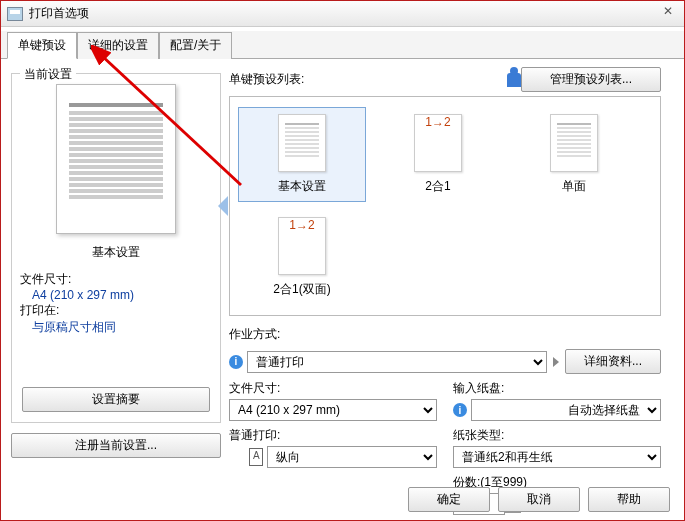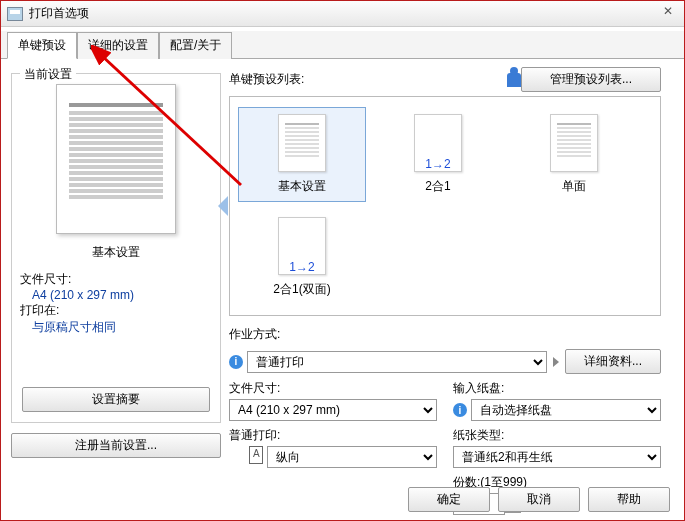--- a/index.html
+++ b/index.html
@@ -27,21 +27,21 @@
 .top-row { display: flex; justify-content: flex-end; align-items: center; margin-bottom: 4px; }
 .user-icon { width: 14px; height: 14px; display: inline-block; background: #3a7bd5; border-radius: 3px 3px 0 0; position: relative; }
 .user-icon::before { content:""; position:absolute; top:-6px; left:3px; width:8px; height:8px; background:#3a7bd5; border-radius:50%; }
 .preset-list-label { float: left; }
 .preset-box { border: 1px solid #bbb; padding: 10px 8px; min-height: 190px; position: relative; }
 .preset-grid { display: flex; flex-wrap: wrap; gap: 8px; }
 .preset-item { width: 128px; text-align: center; padding: 6px 4px; border: 1px solid transparent; cursor: pointer; }
 .preset-item.selected { border: 1px solid #7aa7d8; background: #eaf2fc; }
 .preset-thumb { width: 48px; height: 58px; margin: 0 auto 6px; border: 1px solid #ccc; background: #fff; box-shadow: 1px 1px 2px rgba(0,0,0,0.15); position: relative; }
 .preset-thumb.lines::before { content:""; position:absolute; top:8px; left:6px; right:6px; height:2px; background:#bbb; box-shadow:0 4px 0 #ddd,0 8px 0 #ddd,0 12px 0 #ddd,0 16px 0 #ddd,0 20px 0 #ddd,0 24px 0 #ddd,0 28px 0 #ddd,0 32px 0 #ddd; }
-.preset-thumb.badge { display:flex; align-items:flex-end; justify-content:center; font-size:14px; color:#1d4ed8; }
+.preset-thumb.badge { display:flex; align-items:flex-start; justify-content:center; font-size:14px; color:#c2410c; }
 .nav-tri { position: absolute; left: -12px; top: 50%; transform: translateY(-50%); width: 0; height: 0; border-top: 10px solid transparent; border-bottom: 10px solid transparent; border-right: 10px solid #9cc0e8; cursor: pointer; }
 .form-row { display: flex; align-items: center; margin-top: 6px; }
 .label { margin-bottom: 2px; display: block; }
 select, input[type=text] { border: 1px solid #999; background: #fff; padding: 2px 4px; height: 22px; }
 .info-icon { width: 14px; height: 14px; border-radius: 50%; background: #3a8be0; color: #fff; display: inline-flex; align-items: center; justify-content: center; font-size: 10px; font-weight: bold; margin-right: 4px; flex-shrink: 0; }
 .play-tri { display:inline-block; width:0; height:0; border-top:5px solid transparent; border-bottom:5px solid transparent; border-left:6px solid #888; margin: 0 6px; }
 .portrait-icon { display:inline-block; width:14px; height:18px; border:1px solid #666; background:#fff; margin-right:4px; vertical-align:middle; position:relative; }
 .portrait-icon::before { content:"A"; position:absolute; top:1px; left:3px; font-size:10px; color:#555; }
 .spinner { display:inline-flex; }
 .spinner input { width: 52px; text-align:left; }
@@ -150,31 +150,31 @@
         <div>
           <span class="label">文件尺寸:</span>
           <select style="width:100%;">
             <option>A4 (210 x 297 mm)</option>
           </select>
         </div>
         <div>
           <span class="label">输入纸盘:</span>
           <div style="display:flex; align-items:center;">
             <span class="info-icon">i</span>
-            <select style="flex:1;">
+            <select style="flex:1;text-align:right;">
               <option>自动选择纸盘</option>
             </select>
           </div>
         </div>
       </div>
 
       <div class="two-col">
         <div>
           <span class="label">普通打印:</span>
-          <div style="display:flex; padding-left:20px;">
+          <div style="display:flex; align-items:center;padding-left:20px;">
             <span class="portrait-icon"></span>
             <select style="flex:1;">
               <option>纵向</option>
             </select>
           </div>
         </div>
         <div>
           <span class="label">纸张类型:</span>
           <select style="width:100%;">
             <option>普通纸2和再生纸</option>

